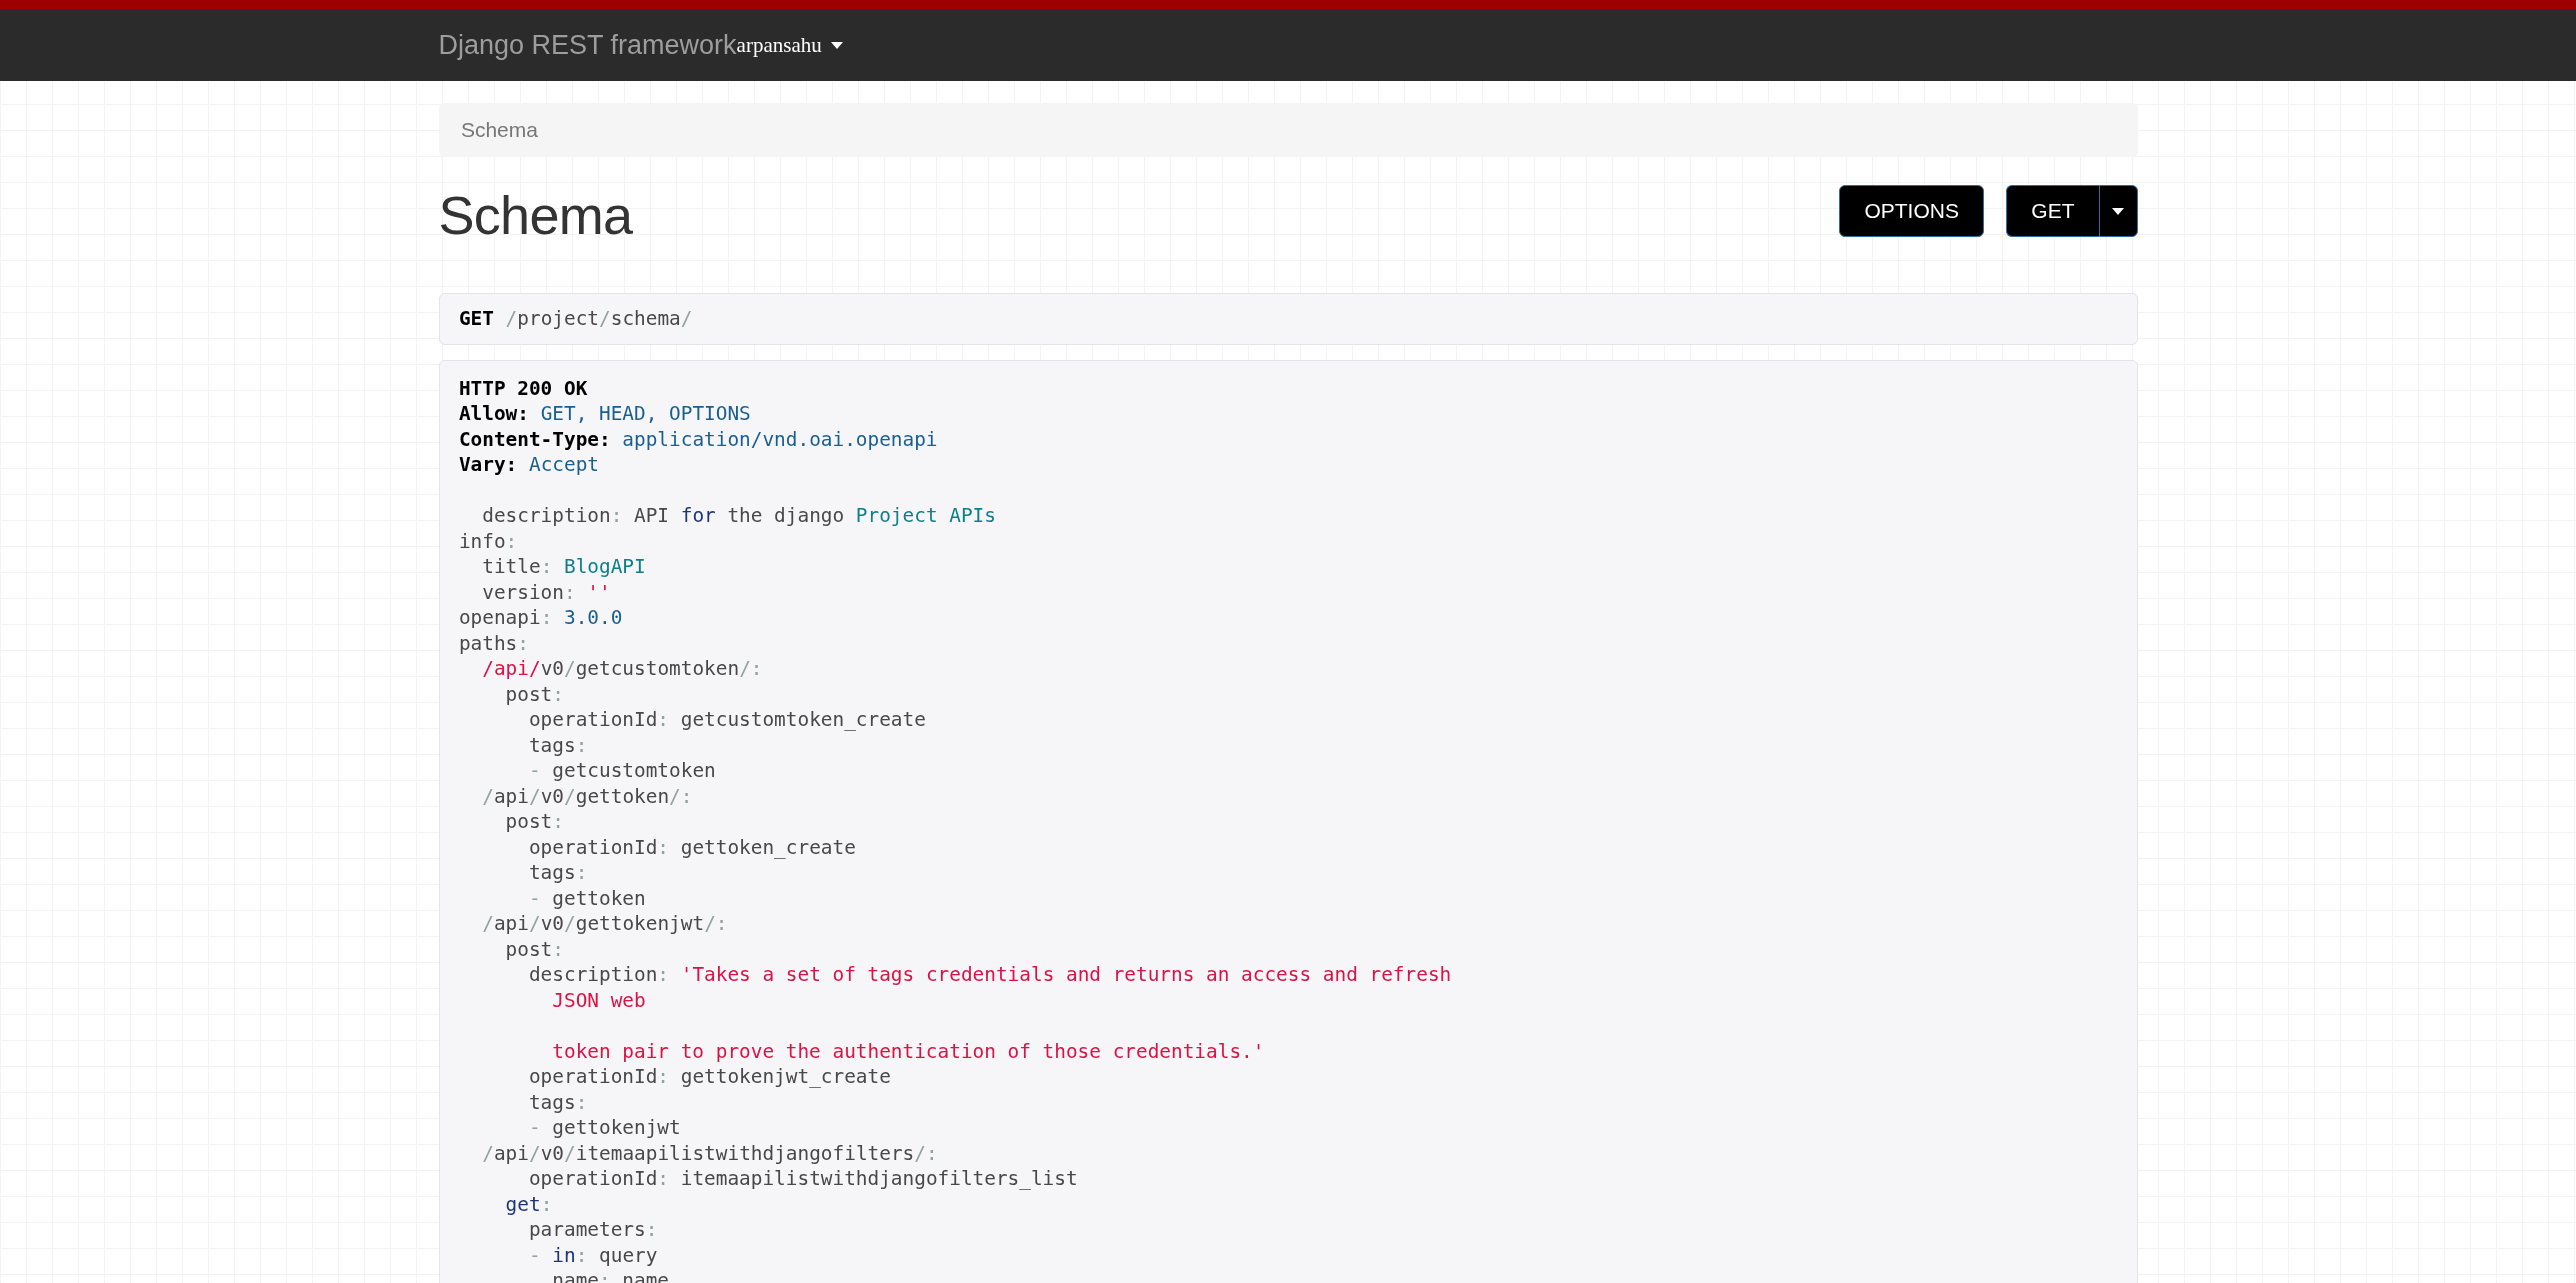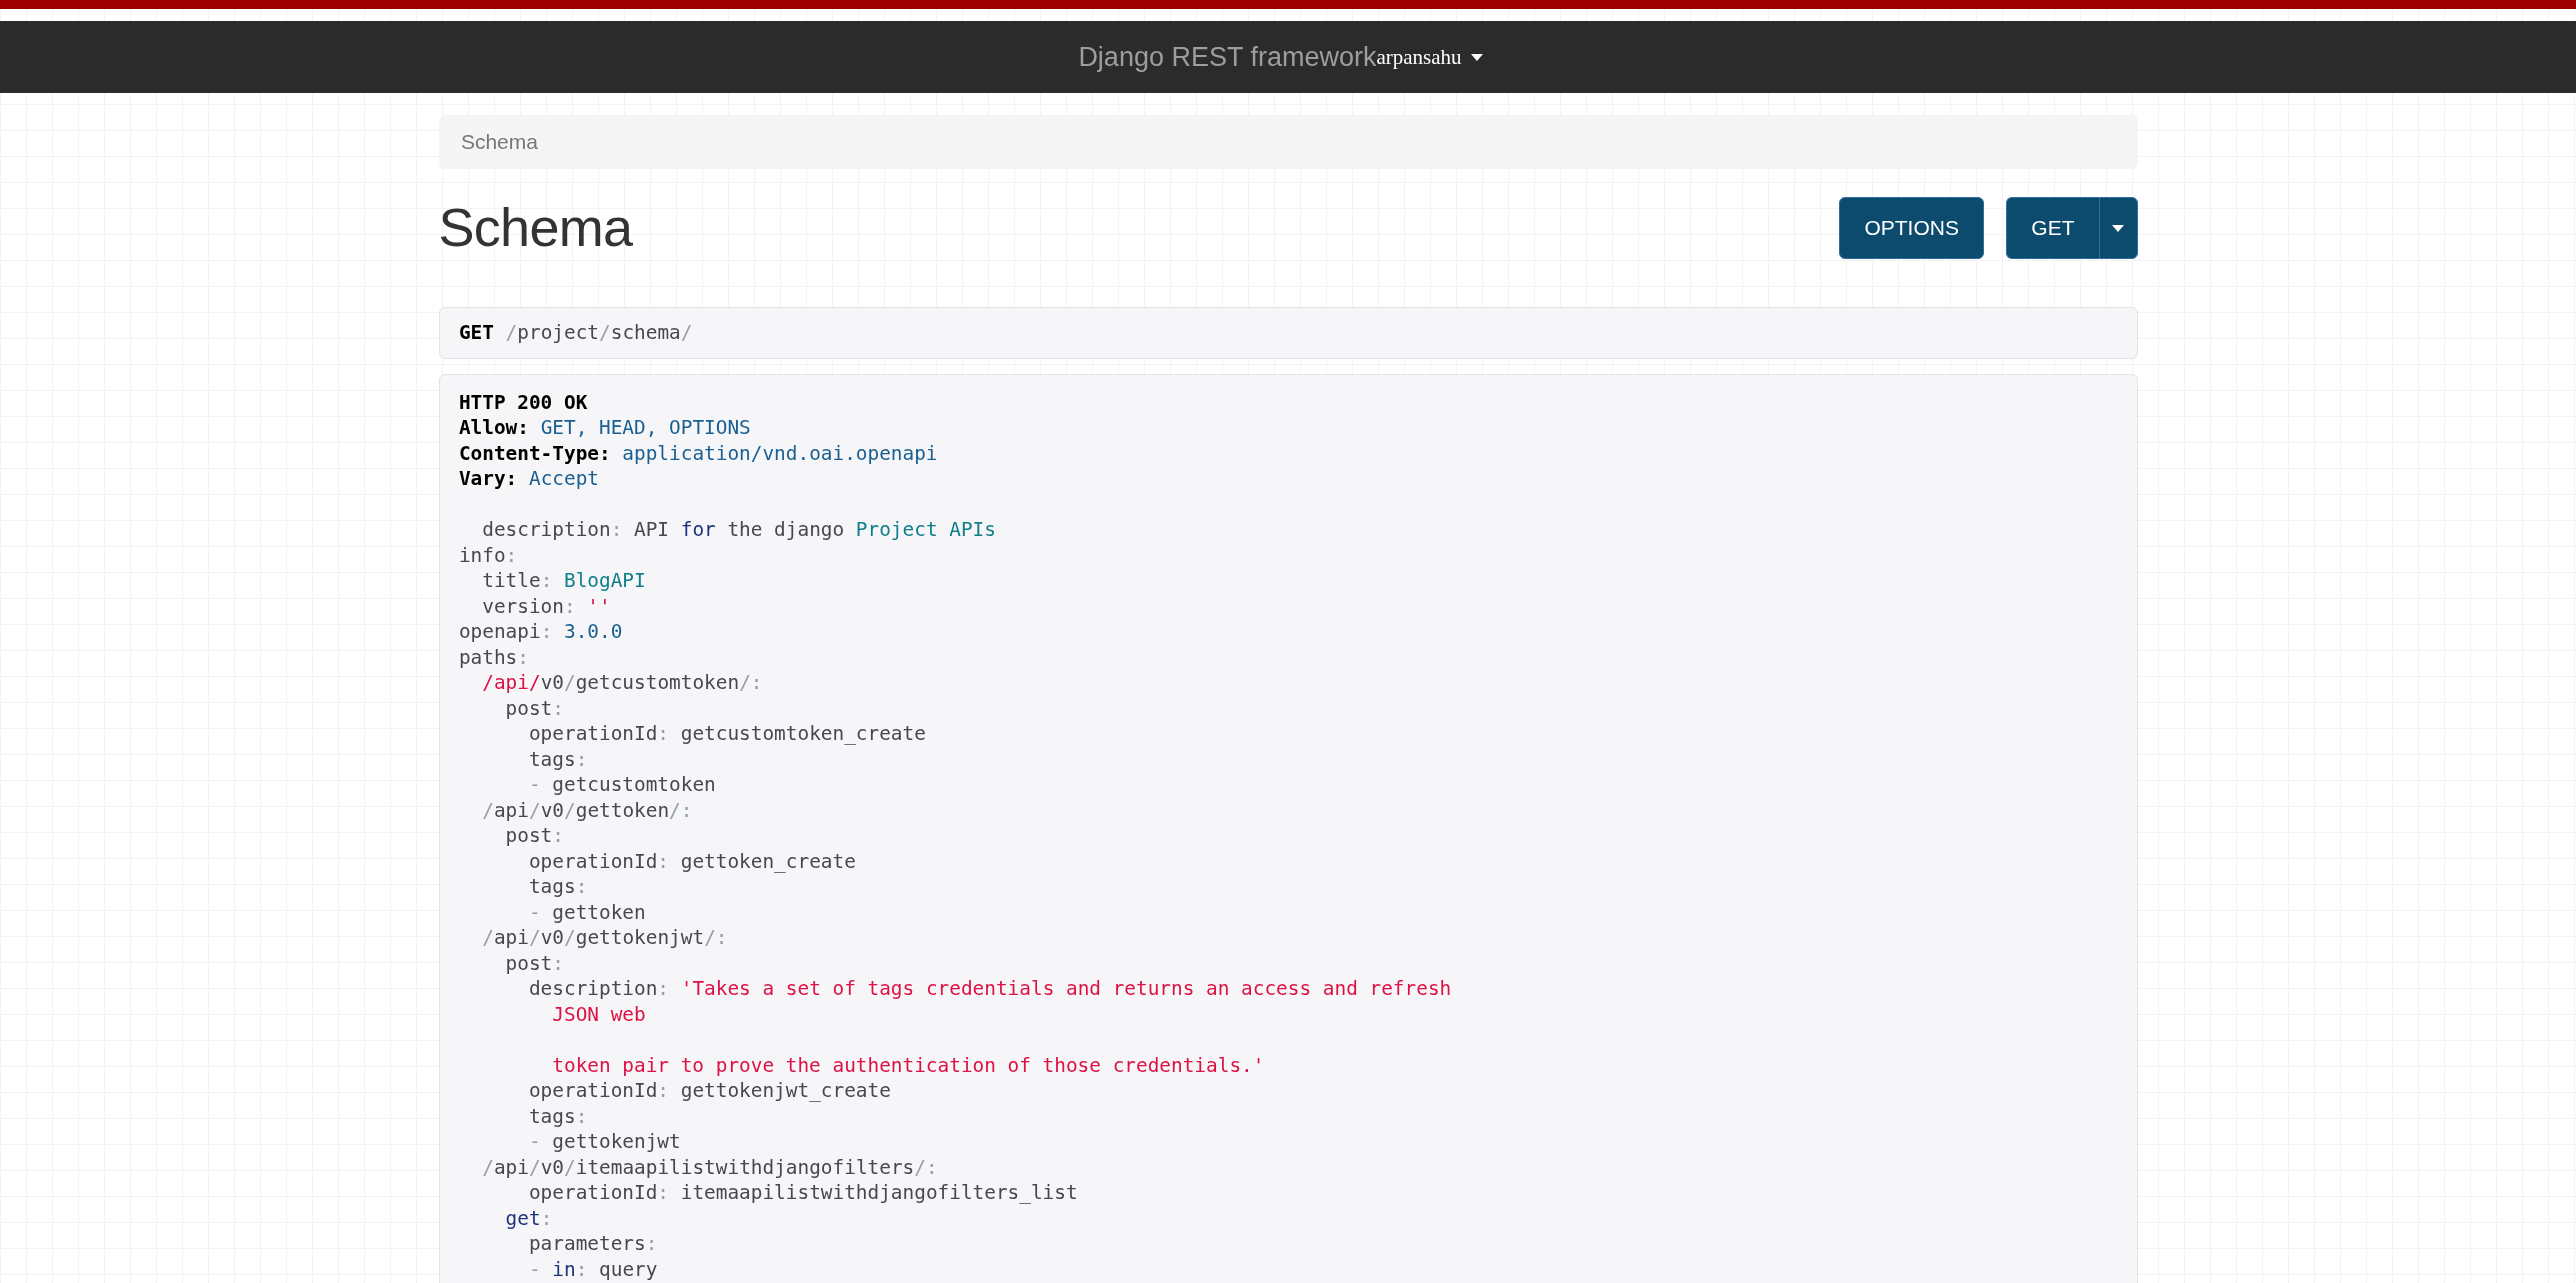--- a/index.html
+++ b/index.html
@@ -11,22 +11,22 @@
       linear-gradient(#f3f3f6 1.5px, transparent 1.5px),
       linear-gradient(90deg, #f3f3f6 1.5px, transparent 1.5px);
     background-size: 26px 26px;
     color: #333;
   }
 
   
   .top-accent { height: 9px; background: #9e0000; }
   .navbar { height: 72px; background: #2b2b2b; }
   .navbar-inner {
-    width: 1699px; margin: 12px auto; height: 100%;
-    display: flex; align-items: center; justify-content: center;
+    width: 1699px; margin: 0 auto; height: 100%;
+    display: flex; align-items: center; justify-content: flex-start;
   }
   .navbar-brand {
     color: #9d9d9d; font-size: 27px; text-decoration: none; cursor: pointer;
   }
   .navbar-user {
     color: #ffffff; font-size: 21px; text-decoration: none; cursor: pointer;
     display: flex; align-items: center; gap: 9px; padding-right: 15px; font-family: Liberation Serif, serif;
   }
   .caret-down {
     display: inline-block; width: 0; height: 0;
@@ -47,23 +47,23 @@
   .title-row {
     margin-top: 28px; display: flex; align-items: flex-start;
     justify-content: space-between;
   }
   h1.page-title {
     font-size: 54px; line-height: 60px; font-weight: 300; color: #333333;
     letter-spacing: -0.7px;
   }
   .btn-toolbar { display: flex; gap: 22.4px; }
   .btn {
-    background: #0c4a6e; border: 1.5px solid #2e6da4; color: #ffffff;
+    background: #000000; border: 1.5px solid #2e6da4; color: #ffffff;
     font-size: 21px; font-family: "Liberation Sans", sans-serif;
-    height: 62px; padding: 0 24px; border-radius: 6px; cursor: pointer;
+    height: 52px; padding: 0 24px; border-radius: 6px; cursor: pointer;
     display: flex; align-items: center; justify-content: center;
   }
   .btn-group { display: flex; }
   .btn-group .btn-main { border-radius: 6px 0 0 6px; border-right: none; }
   .btn-group .btn-caret {
     border-radius: 0 6px 6px 0; width: 39px; padding: 0;
     border-left: 1.5px solid #2e6da4;
   }
   .btn .caret-down { border-top-color: #fff; }
 

